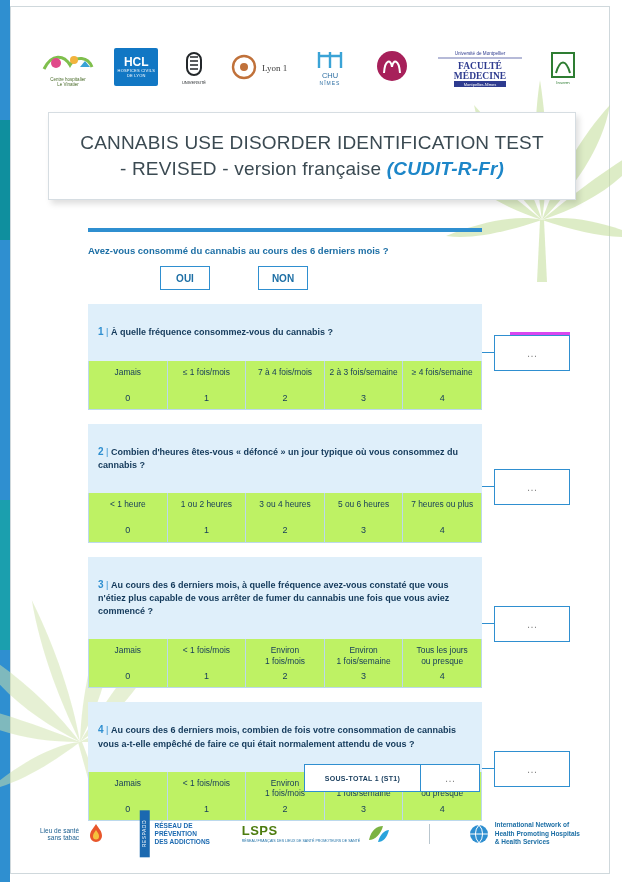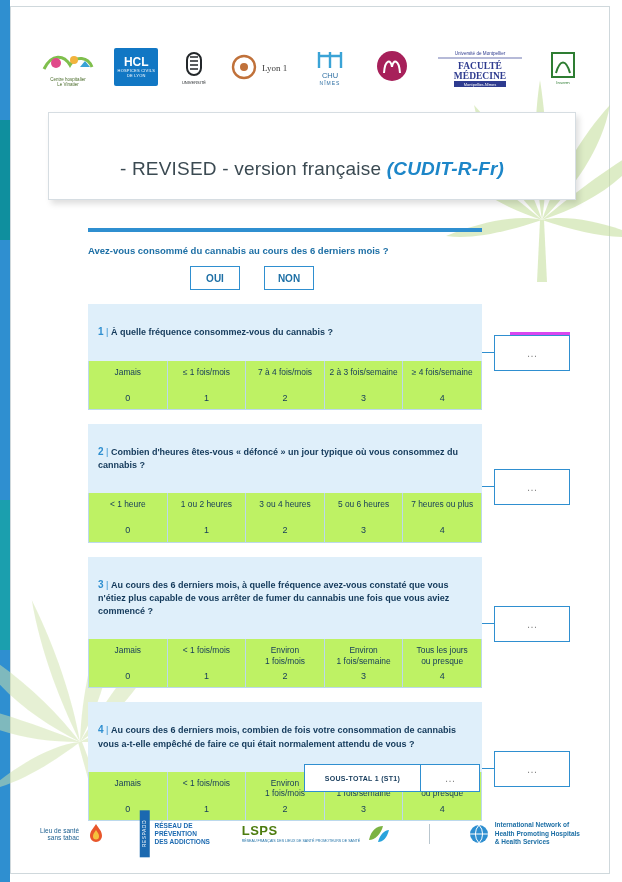--- a/index.html
+++ b/index.html
@@ -55,21 +55,21 @@
   .title-text .accent{color:#1d86c8;font-style:italic;font-weight:bold;}
 
   
   .content{position:absolute;left:88px;top:228px;width:482px;}
 
   .rule-top{width:394px;height:4px;background:#2f8fd0;margin-bottom:13px;}
 
   .q-intro{
     color:#1d6fa5;font-weight:bold;font-size:9.5px;margin-bottom:10px;
   }
-  .yesno{display:flex;gap:24px;margin-left:102px;margin-bottom:14px;}
+  .yesno{display:flex;gap:48px;margin-left:72px;margin-bottom:14px;}
   .yesno .btn{
     width:48px;height:22px;border:1px solid #2f8fd0;color:#1d6fa5;
     font-weight:bold;font-size:10px;display:flex;align-items:center;justify-content:center;
     background:#fff;
   }
   .instructions{
     font-size:9.3px;color:#2a2a2a;line-height:1.55;width:394px;margin-bottom:8px;
   }
   .instructions b{font-weight:bold;}
 
@@ -237,21 +237,21 @@
       <rect x="6" y="6" width="22" height="24" fill="none" stroke="#2e7d32" stroke-width="2"></rect>
       <path d="M10 26 C14 12 20 12 24 26" stroke="#2e7d32" stroke-width="2" fill="none"></path>
       <text x="17" y="37" font-size="4.4" fill="#2e7d32" text-anchor="middle" font-family="Liberation Sans, sans-serif">Inserm</text>
     </svg>
   </div>
 
 </div>
 
 <div class="title-card">
   <div class="title-text">
-    <br>
+    <span>CANNABIS USE DISORDER IDENTIFICATION TEST</span><br>
     <span>- REVISED - version française </span><span class="accent">(CUDIT-R-Fr)</span>
   </div>
 </div>
 
 <div class="content">
 
   <div class="rule-top"></div>
 
   <div class="q-intro">Avez-vous consommé du cannabis au cours des 6 derniers mois ?</div>
 

